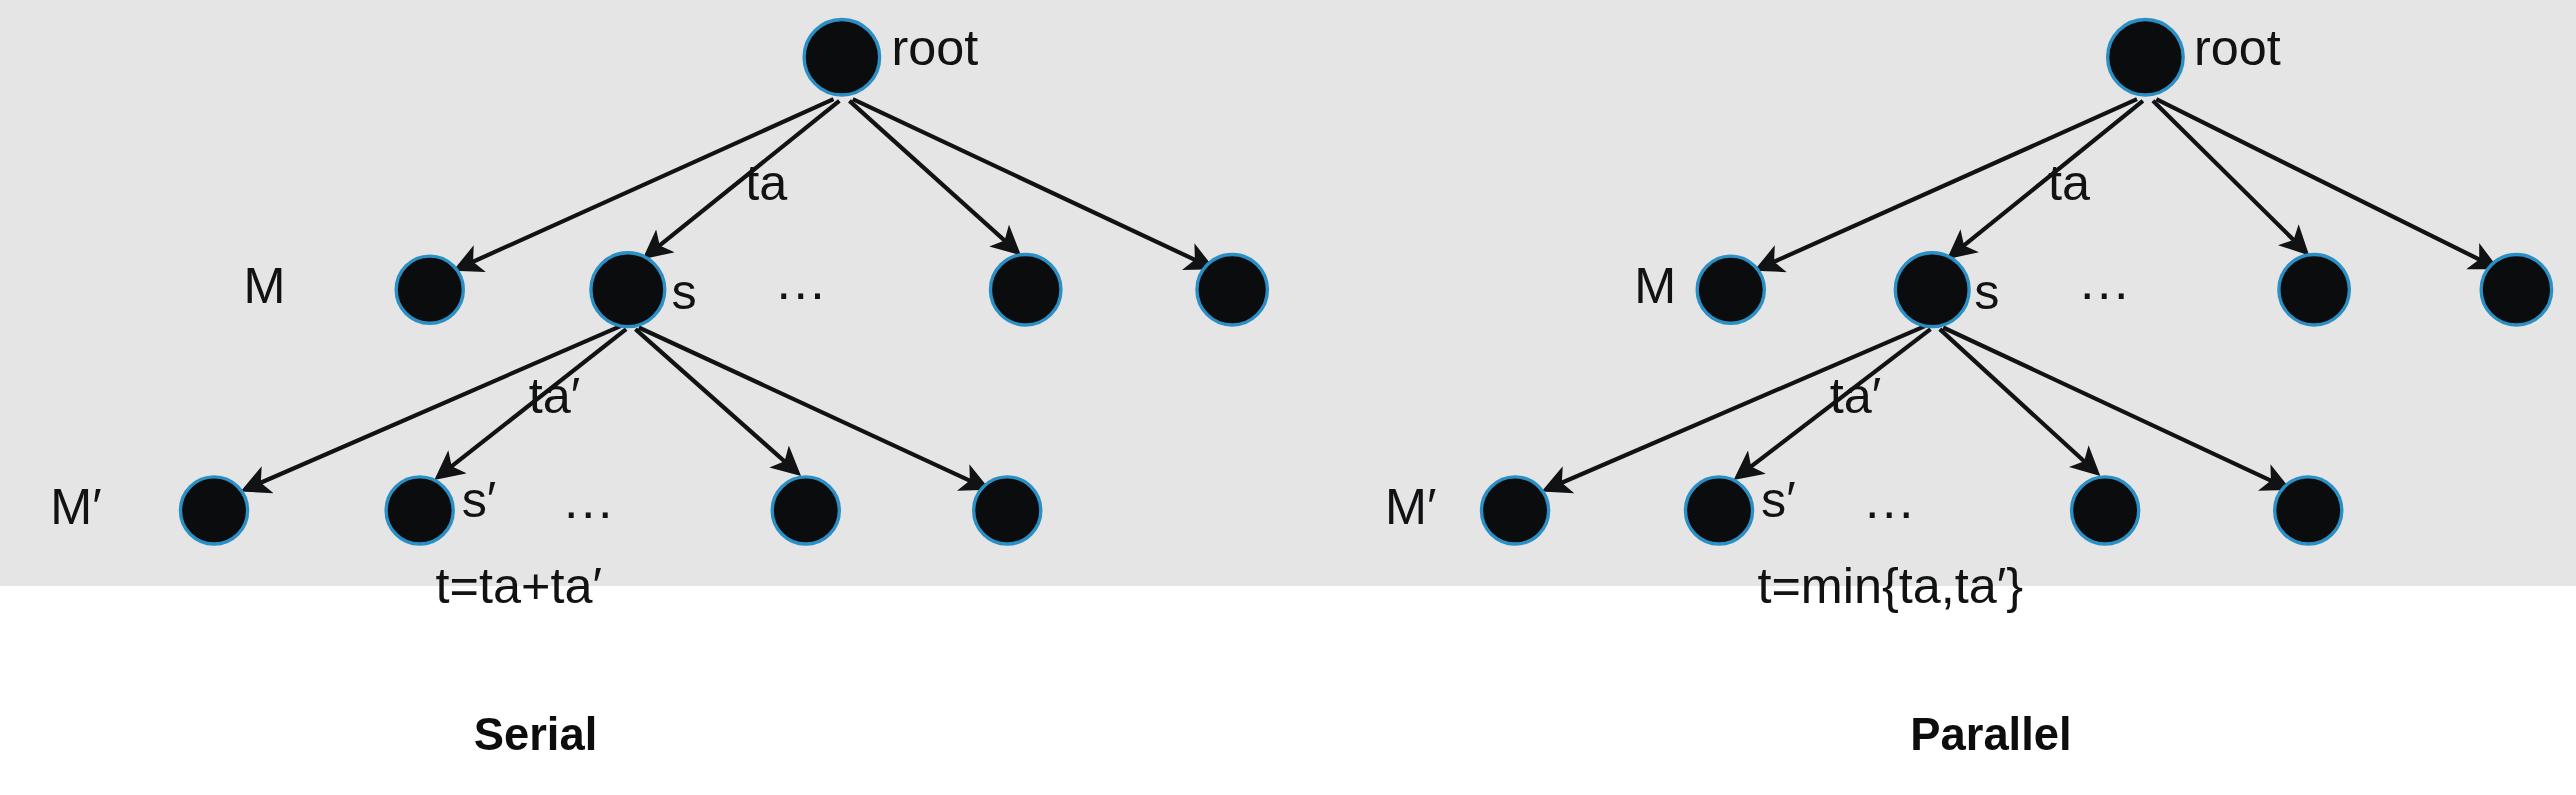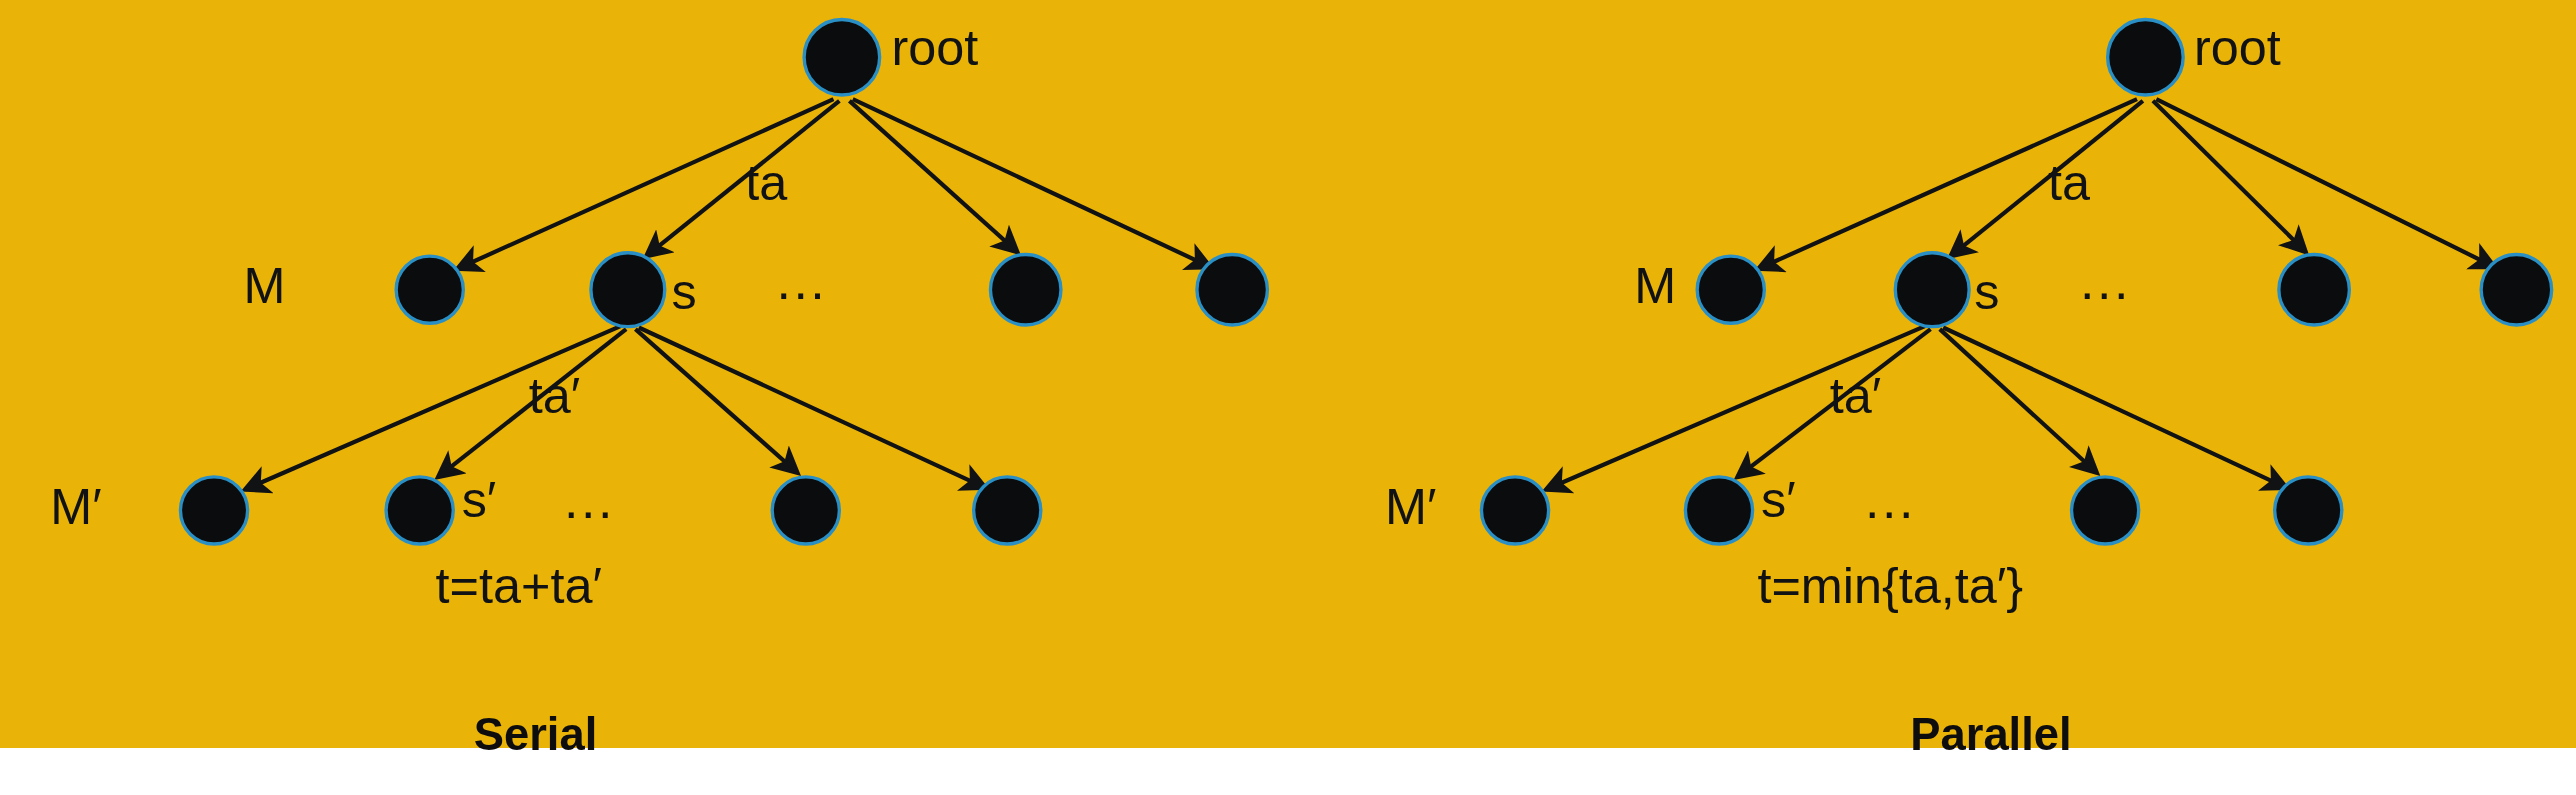--- a/index.html
+++ b/index.html
@@ -10,22 +10,22 @@
   body {
     width: 2576px;
     height: 796px;
     font-family: "Liberation Sans", sans-serif;
     overflow: hidden;
     position: relative;
   }
   #stage {
     position: relative;
     width: 2576px;
-    height: 748px;
-    background: #eab308;
+    height: 586px;
+    background: #e5e5e5;
   }
   svg.tree {
     position: absolute;
     top: 0;
     left: 0;
     width: 2576px;
     height: 796px;
     overflow: visible;
   }
   .node-circle {

